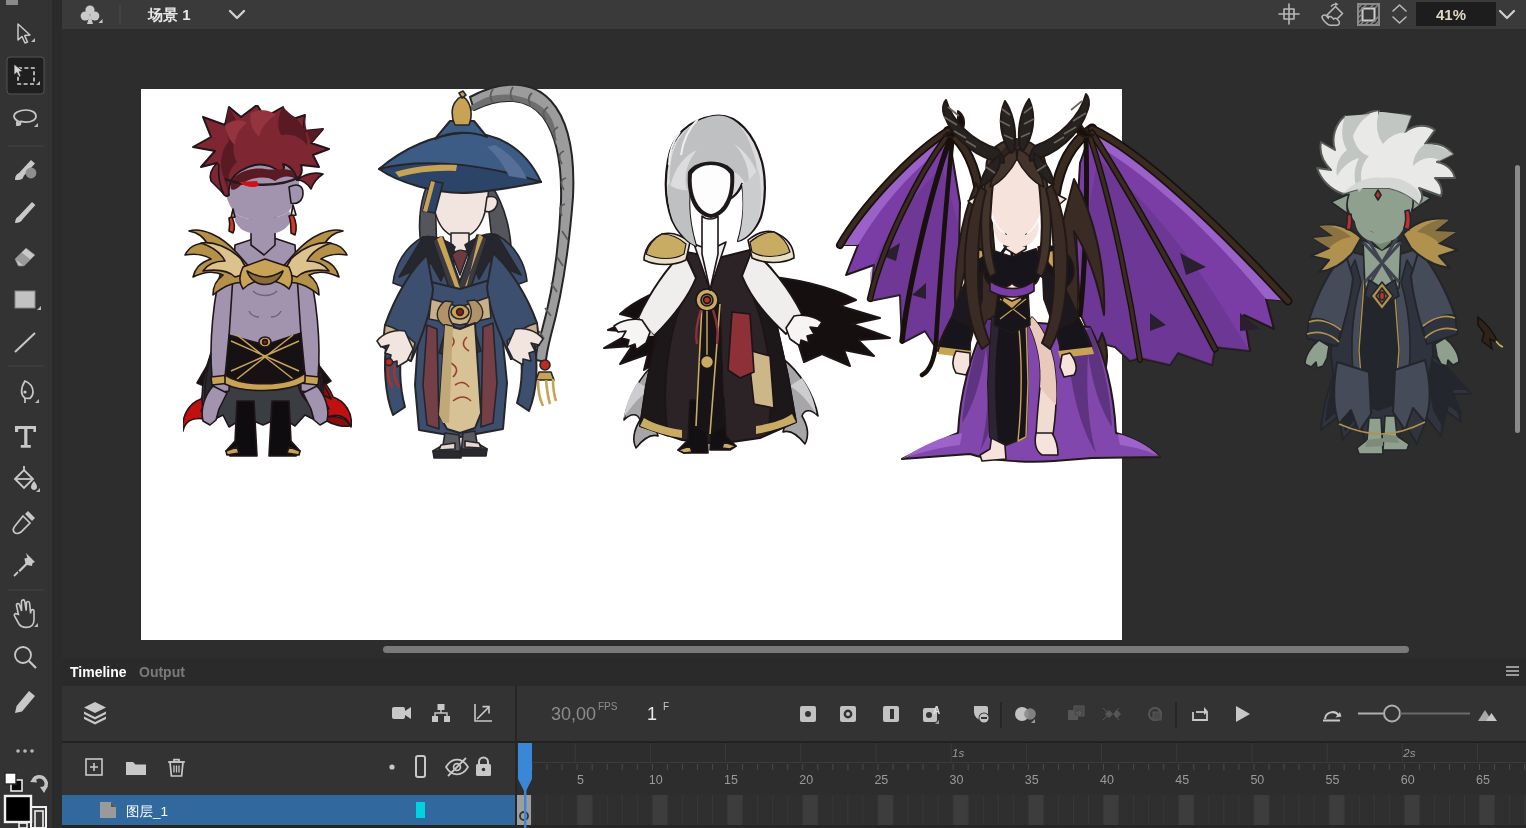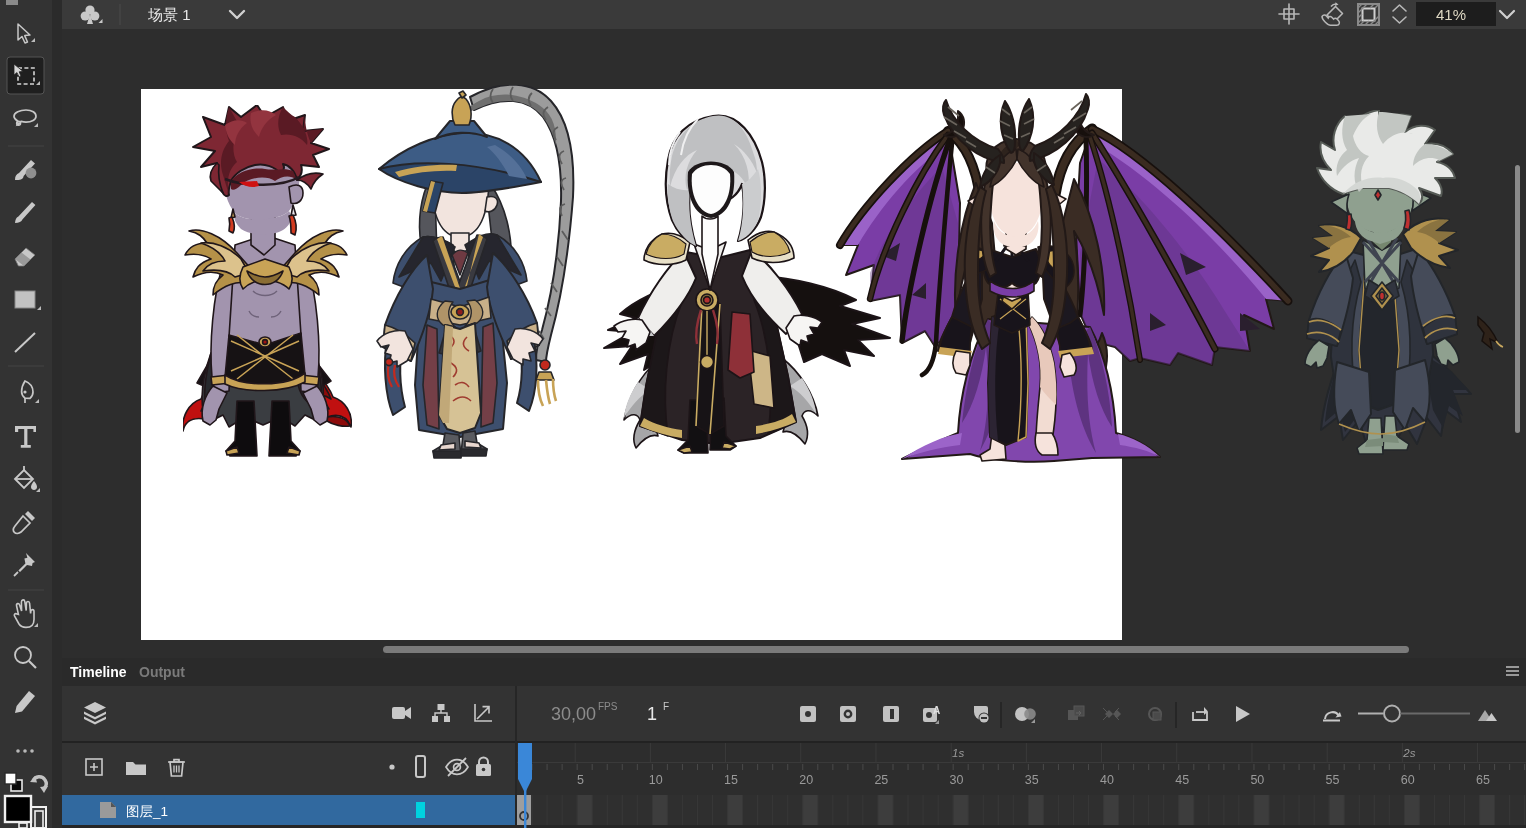--- a/index.html
+++ b/index.html
@@ -1,21 +1,21 @@
 <!DOCTYPE html>
 <html><head>
 <meta charset="utf-8">
 <style>
 html,body{margin:0;padding:0;width:1526px;height:828px;overflow:hidden;background:#2b2b2b;font-family:"Liberation Sans",sans-serif;}
 *{box-sizing:border-box;}
 .abs{position:absolute;}
 #root{position:relative;width:1526px;height:828px;}
 
 #toolbar{left:0;top:0;width:52px;height:828px;background:#333333;z-index:30;}
-#topbar{left:62px;top:0;width:1464px;height:29px;background:#3a3a3a;z-index:28;}
+#topbar{left:62px;top:0;width:1464px;height:29px;background:#3a3a3a;z-index:28;font-weight:bold;}
 #canvas{left:62px;top:29px;width:1464px;height:629px;background:#2d2d2d;overflow:hidden;}
 #stage{left:79px;top:60px;width:981px;height:551px;background:#ffffff;}
 #timeline{left:62px;top:658px;width:1464px;height:170px;background:#84cc16;overflow:hidden;}
 .icon{fill:none;stroke:#b8b8b8;stroke-width:1.6;stroke-linecap:round;stroke-linejoin:round;}
 text{font-family:"Liberation Sans",sans-serif;}
 </style>
 </head>
 <body>
 <div id="root">
 

